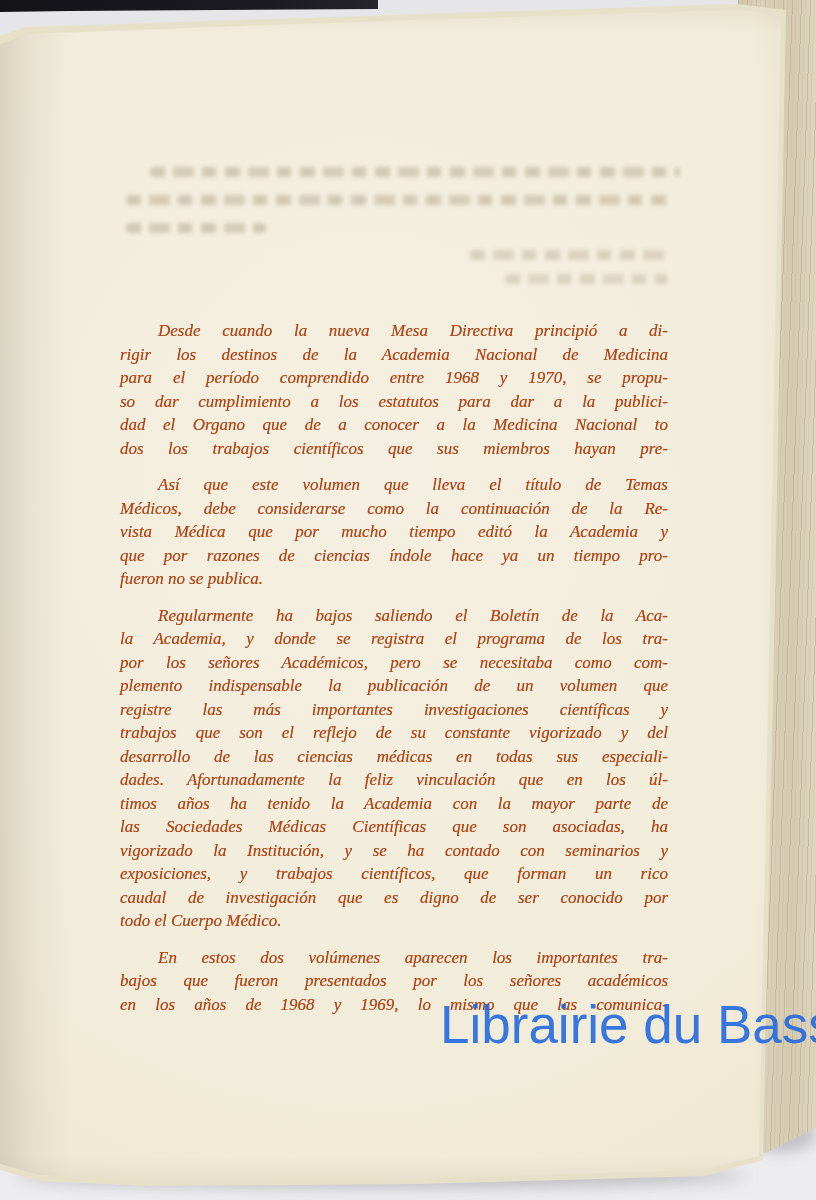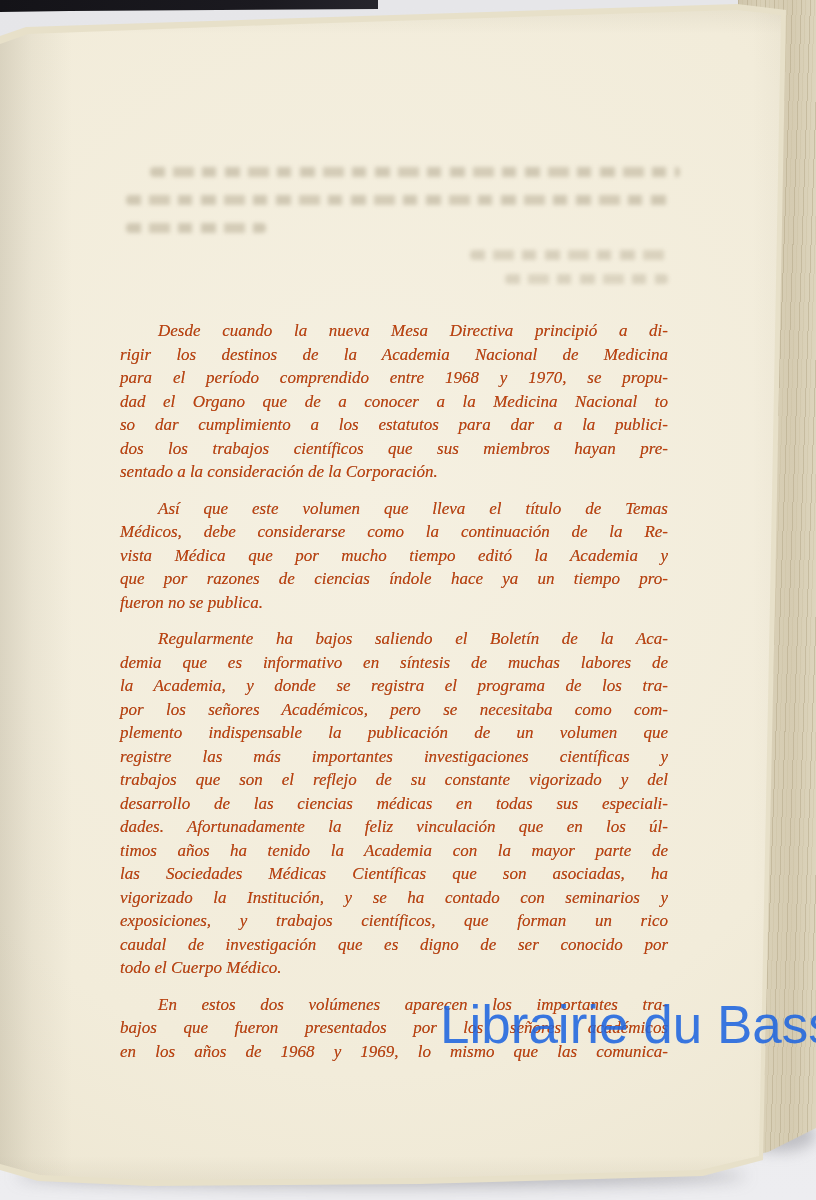--- a/index.html
+++ b/index.html
@@ -114,35 +114,33 @@
   <div class="ghost g3"></div>
   <div class="ghost g4"></div>
   <div class="ghost g5"></div>
 
 
   <div class="body-text">
       <div class="para">
         <div class="line first">Desde cuando la nueva Mesa Directiva principió a di-</div>
         <div class="line">rigir los destinos de la Academia Nacional de Medicina</div>
         <div class="line">para el período comprendido entre 1968 y 1970, se propu-</div>
+        <div class="line">so dar cumplimiento a los estatutos para dar a la publici-</div>
         <div class="line">dad el Organo que de a conocer a la Medicina Nacional to</div>
-        <div class="line">so dar cumplimiento a los estatutos para dar a la publici-</div>
         <div class="line">dos los trabajos científicos que sus miembros hayan pre-</div>
-        <div class="line last">sentado a la consideración de la Corporación.</div>
       </div>
       <div class="para">
         <div class="line first">Así que este volumen que lleva el título de Temas</div>
         <div class="line">Médicos, debe considerarse como la continuación de la Re-</div>
         <div class="line">vista Médica que por mucho tiempo editó la Academia y</div>
         <div class="line">que por razones de ciencias índole hace ya un tiempo pro-</div>
         <div class="line last">fueron no se publica.</div>
       </div>
       <div class="para">
         <div class="line first">Regularmente ha bajos saliendo el Boletín de la Aca-</div>
-        <div class="line">demia que es informativo en síntesis de muchas labores de</div>
         <div class="line">la Academia, y donde se registra el programa de los tra-</div>
         <div class="line">por los señores Académicos, pero se necesitaba como com-</div>
         <div class="line">plemento indispensable la publicación de un volumen que</div>
         <div class="line">registre las más importantes investigaciones científicas y</div>
         <div class="line">trabajos que son el reflejo de su constante vigorizado y del</div>
         <div class="line">desarrollo de las ciencias médicas en todas sus especiali-</div>
         <div class="line">dades. Afortunadamente la feliz vinculación que en los úl-</div>
         <div class="line">timos años ha tenido la Academia con la mayor parte de</div>
         <div class="line">las Sociedades Médicas Científicas que son asociadas, ha</div>
         <div class="line">vigorizado la Institución, y se ha contado con seminarios y</div>

